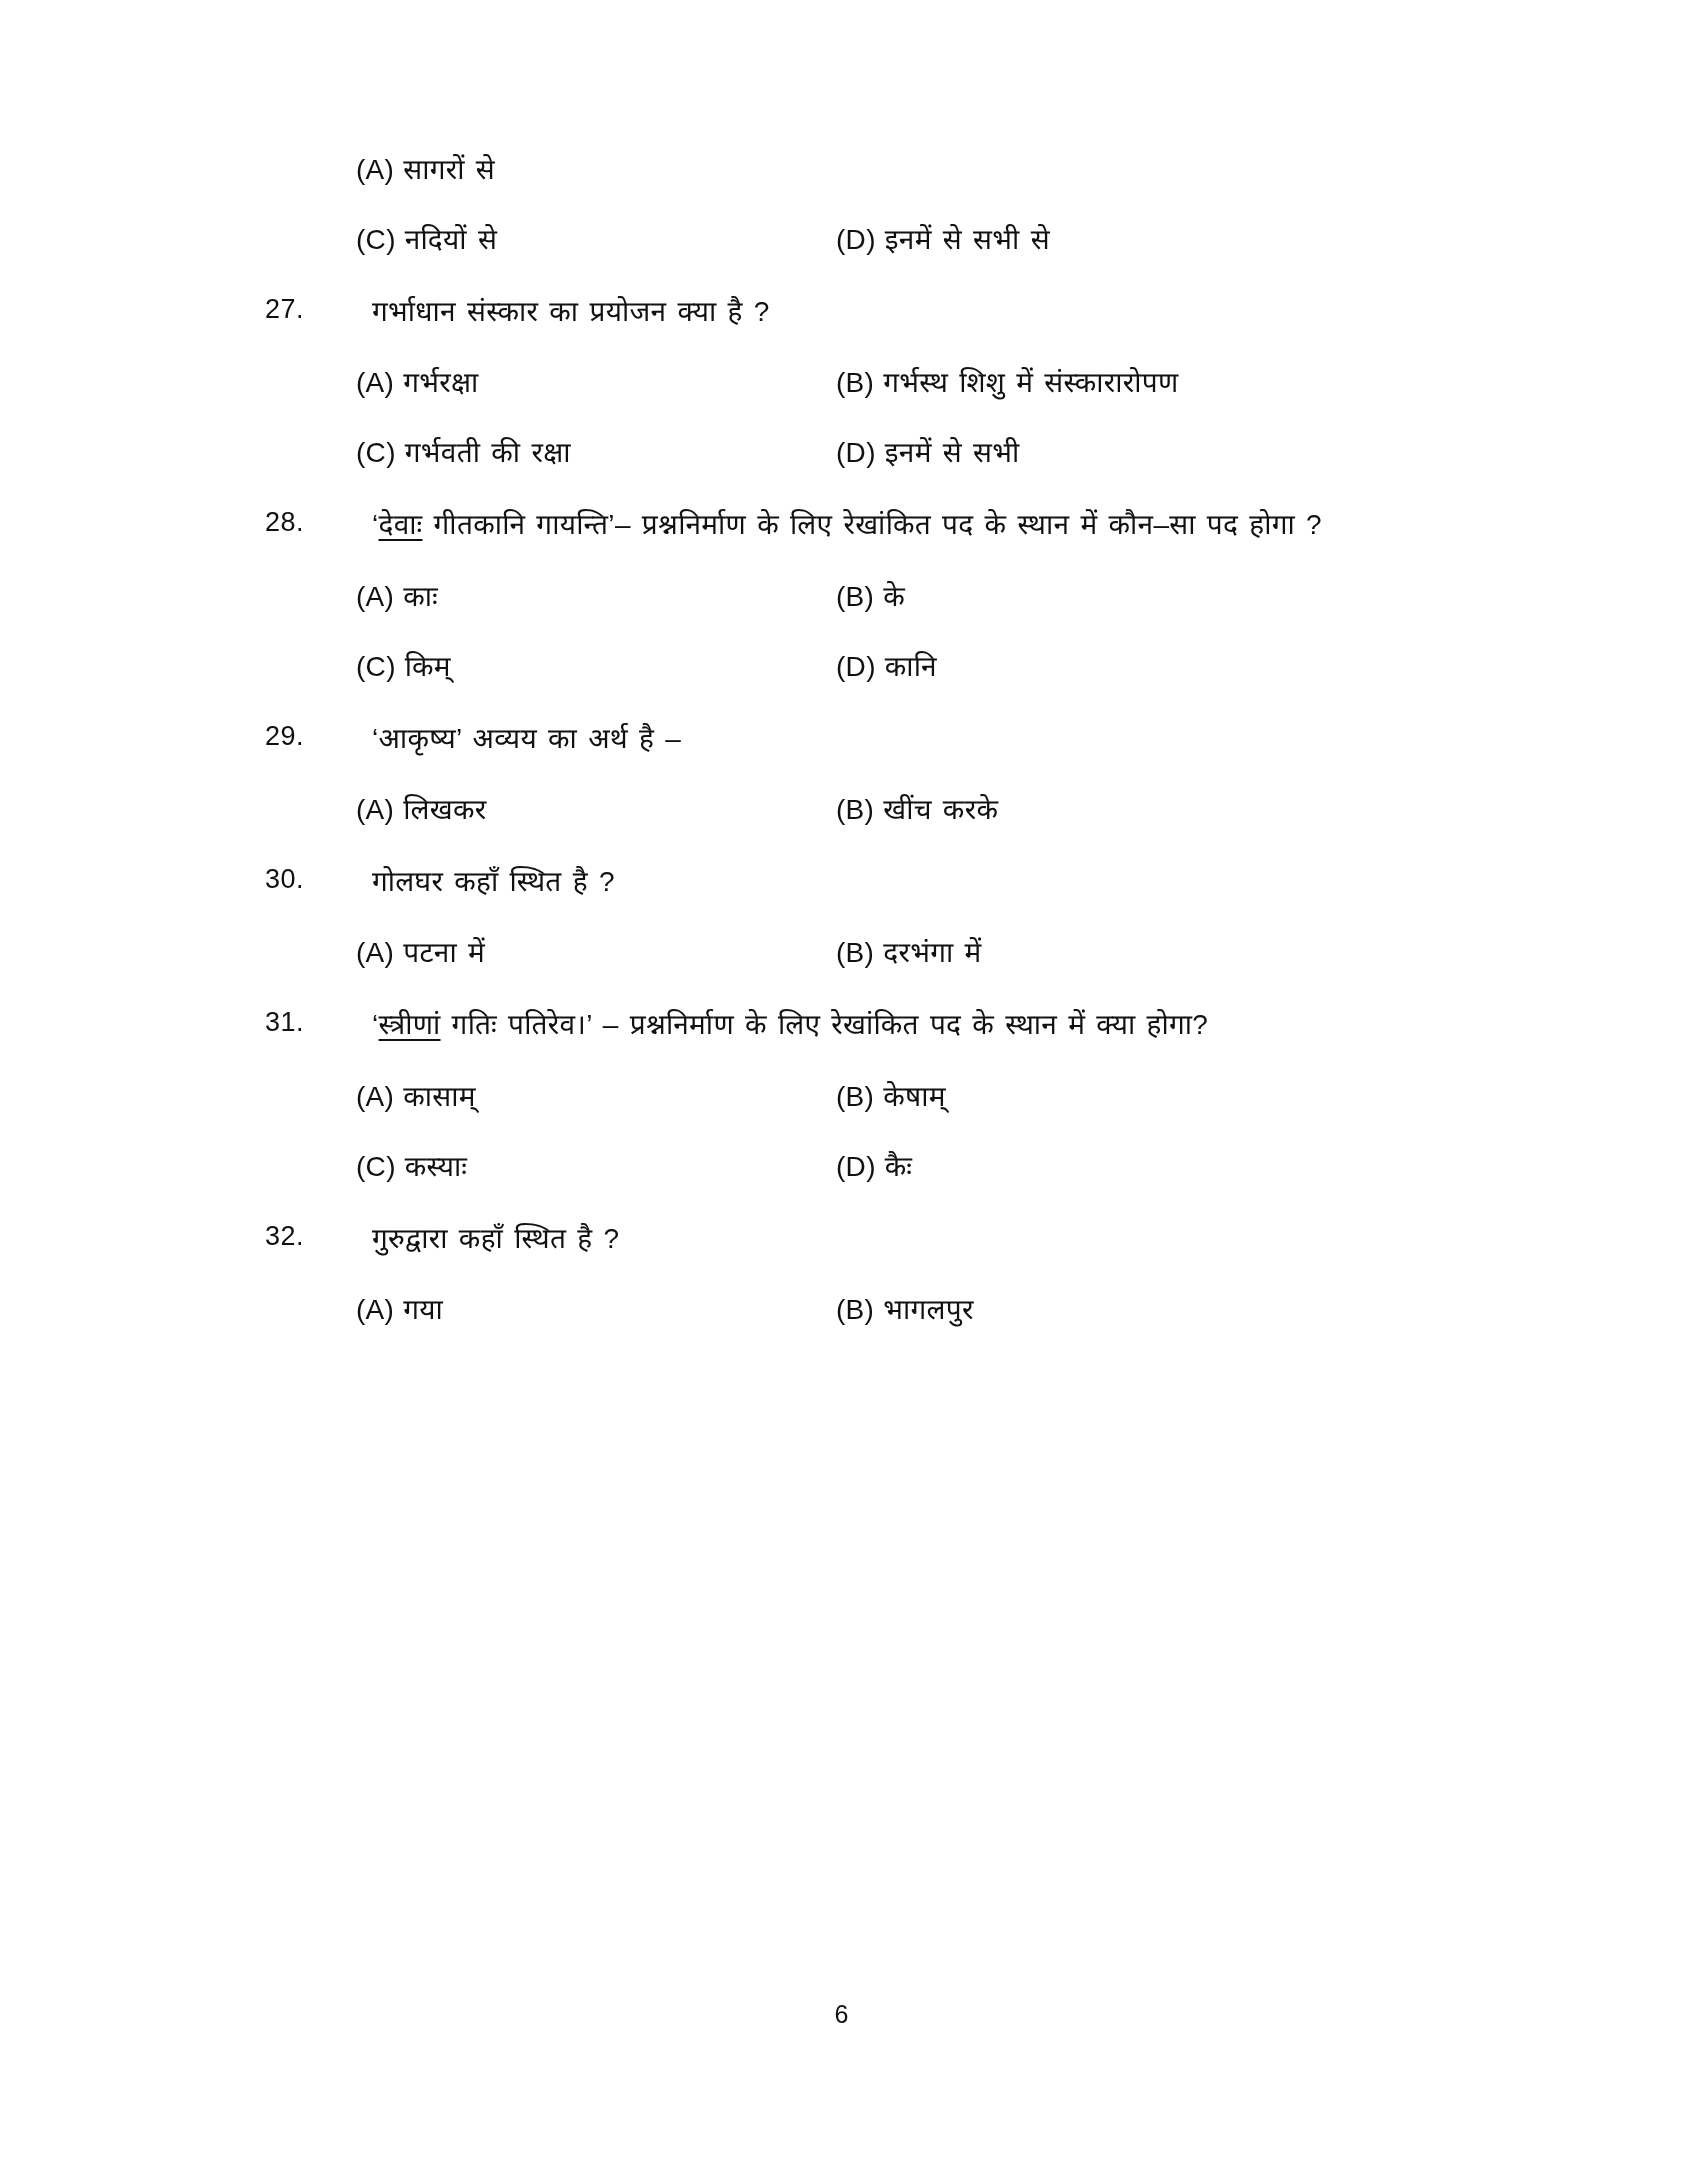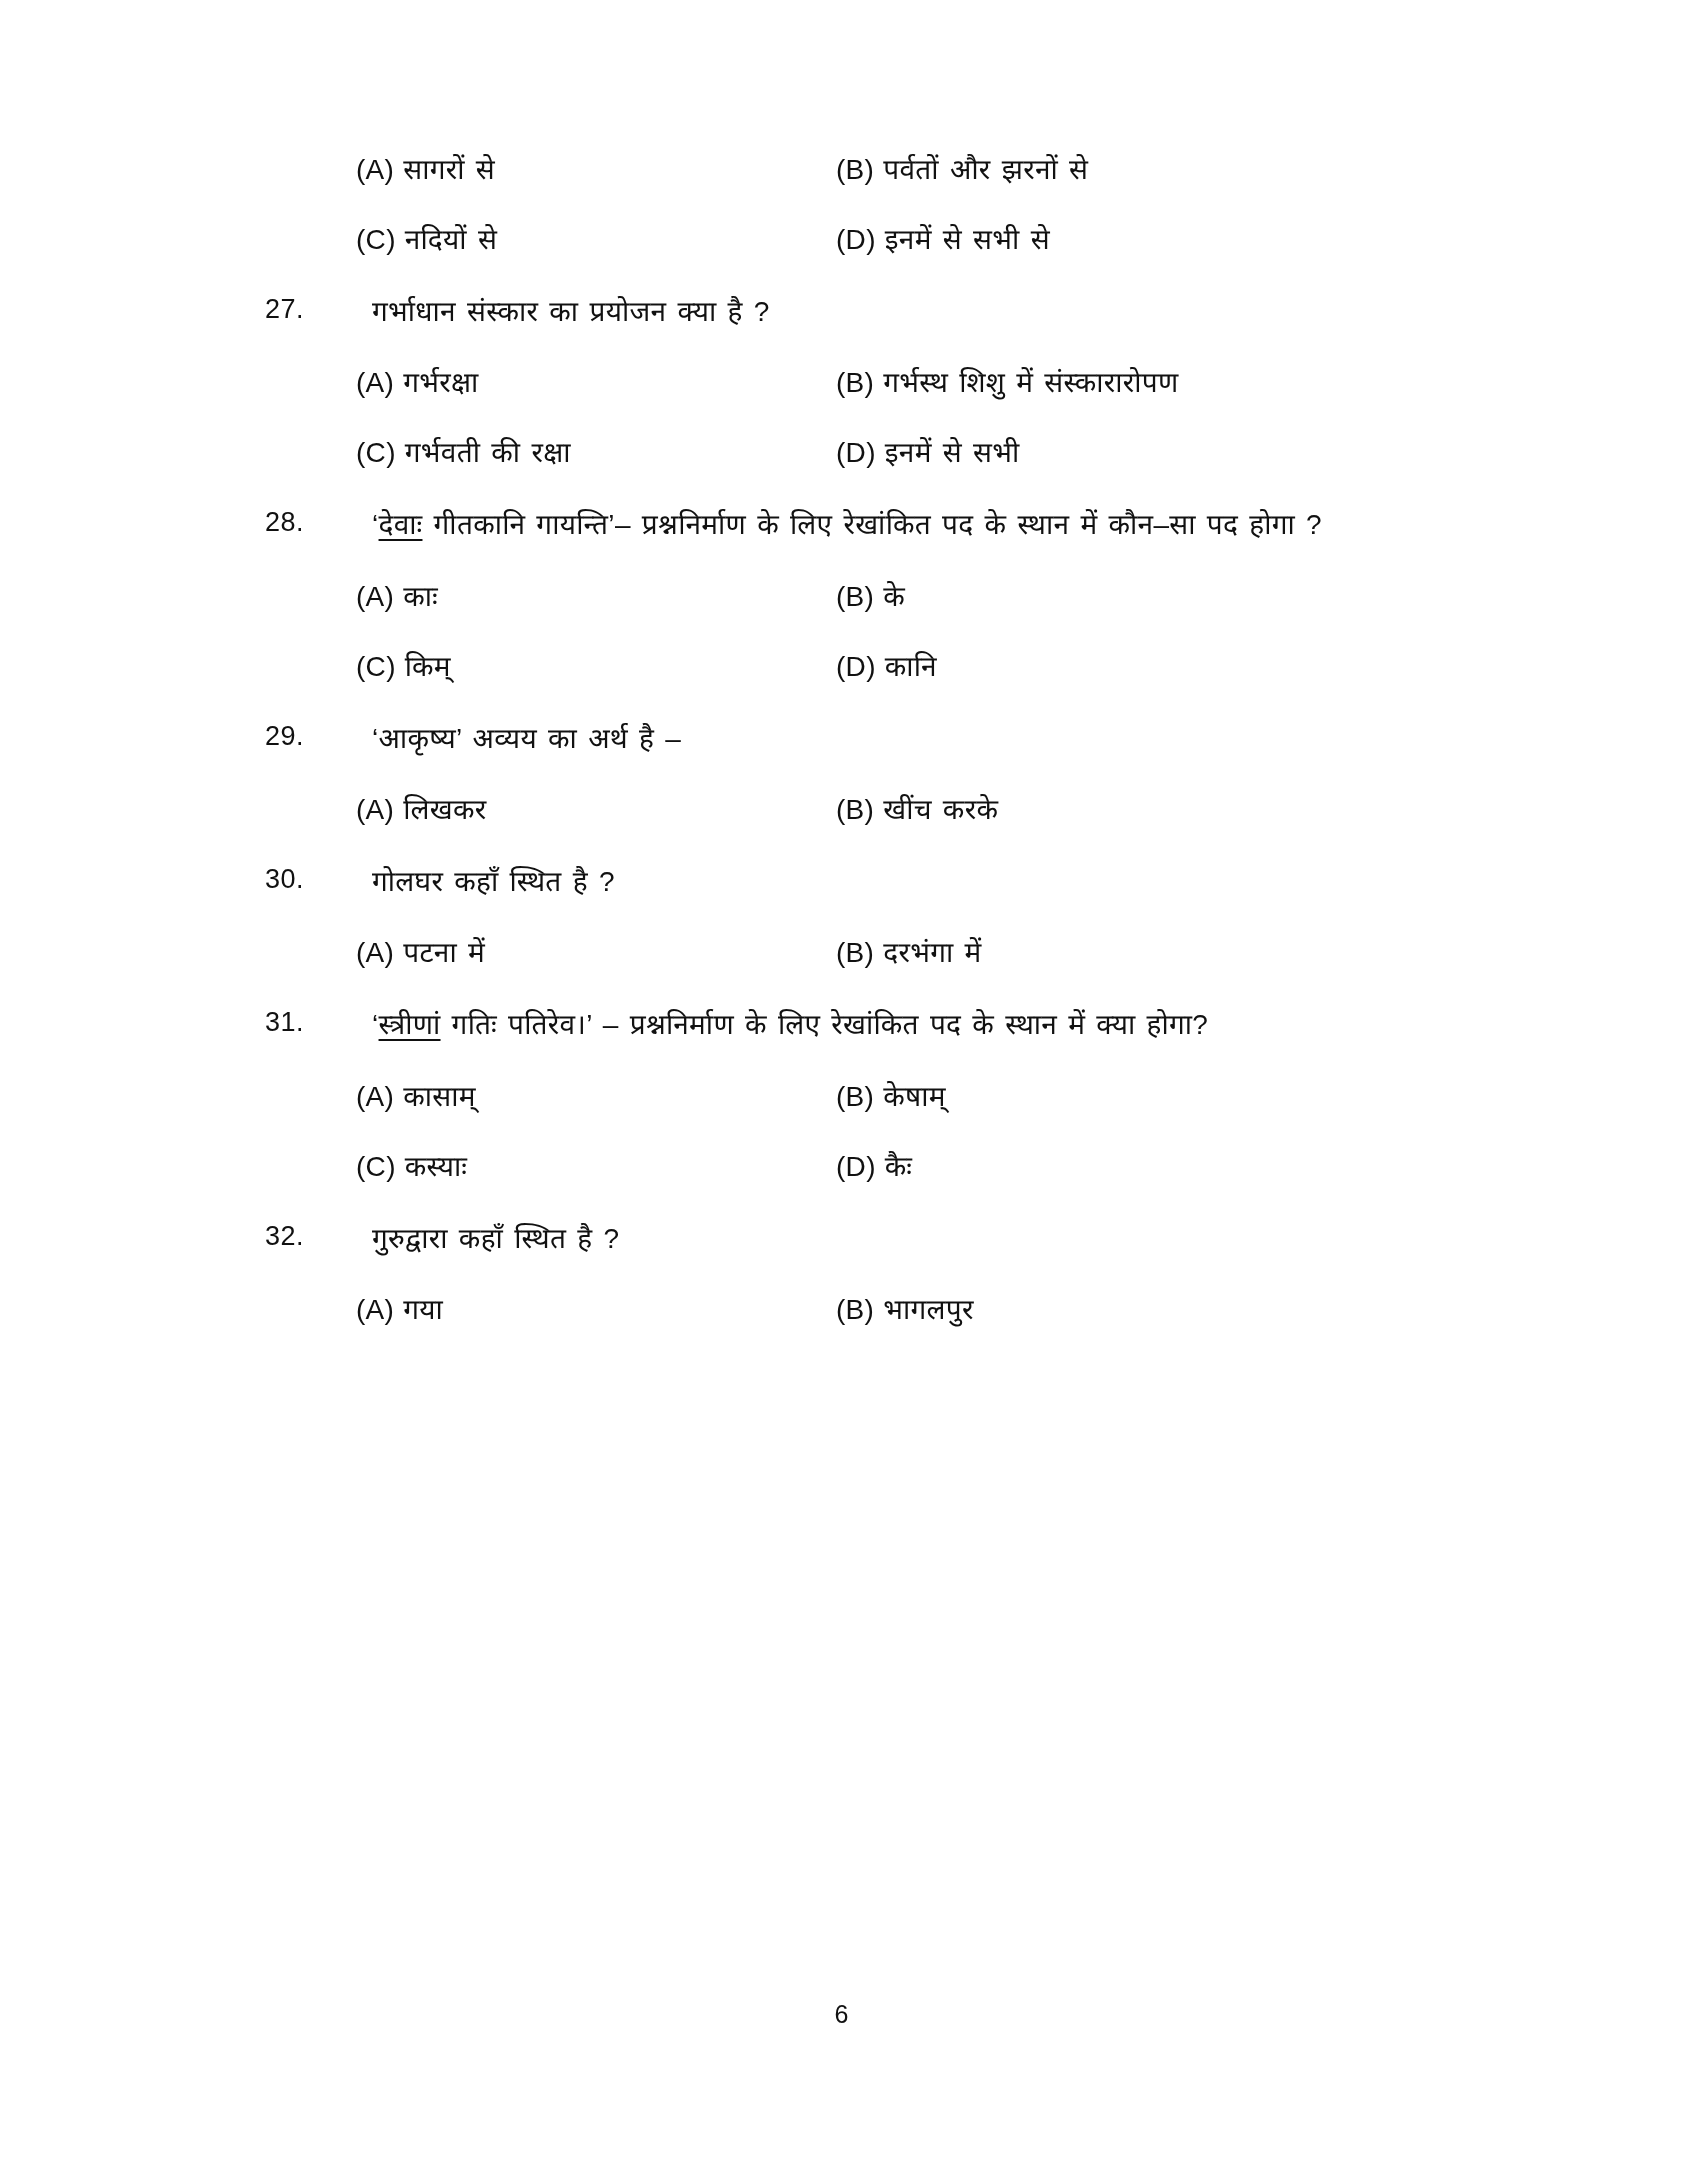--- a/index.html
+++ b/index.html
@@ -108,21 +108,20 @@
 </style>
 </head>
 <body>
 
 <div class="page">
   <div class="content">
 
     <div class="opts orphan" id="leading-options">
         <div class="optrow">
           <div class="opt left"><span class="optlabel">(A)</span><span>सागरों से</span></div>
-          <div class="opt right"><span class="optlabel">(B)</span><span>पर्वतों और झरनों से</span></div>
         </div>
         <div class="optrow">
           <div class="opt left"><span class="optlabel">(C)</span><span>नदियों से</span></div>
           <div class="opt right"><span class="optlabel">(D)</span><span>इनमें से सभी से</span></div>
         </div>
       </div>
 
     <div id="questions-container">
         <div class="qblock">
           <div class="qrow">

